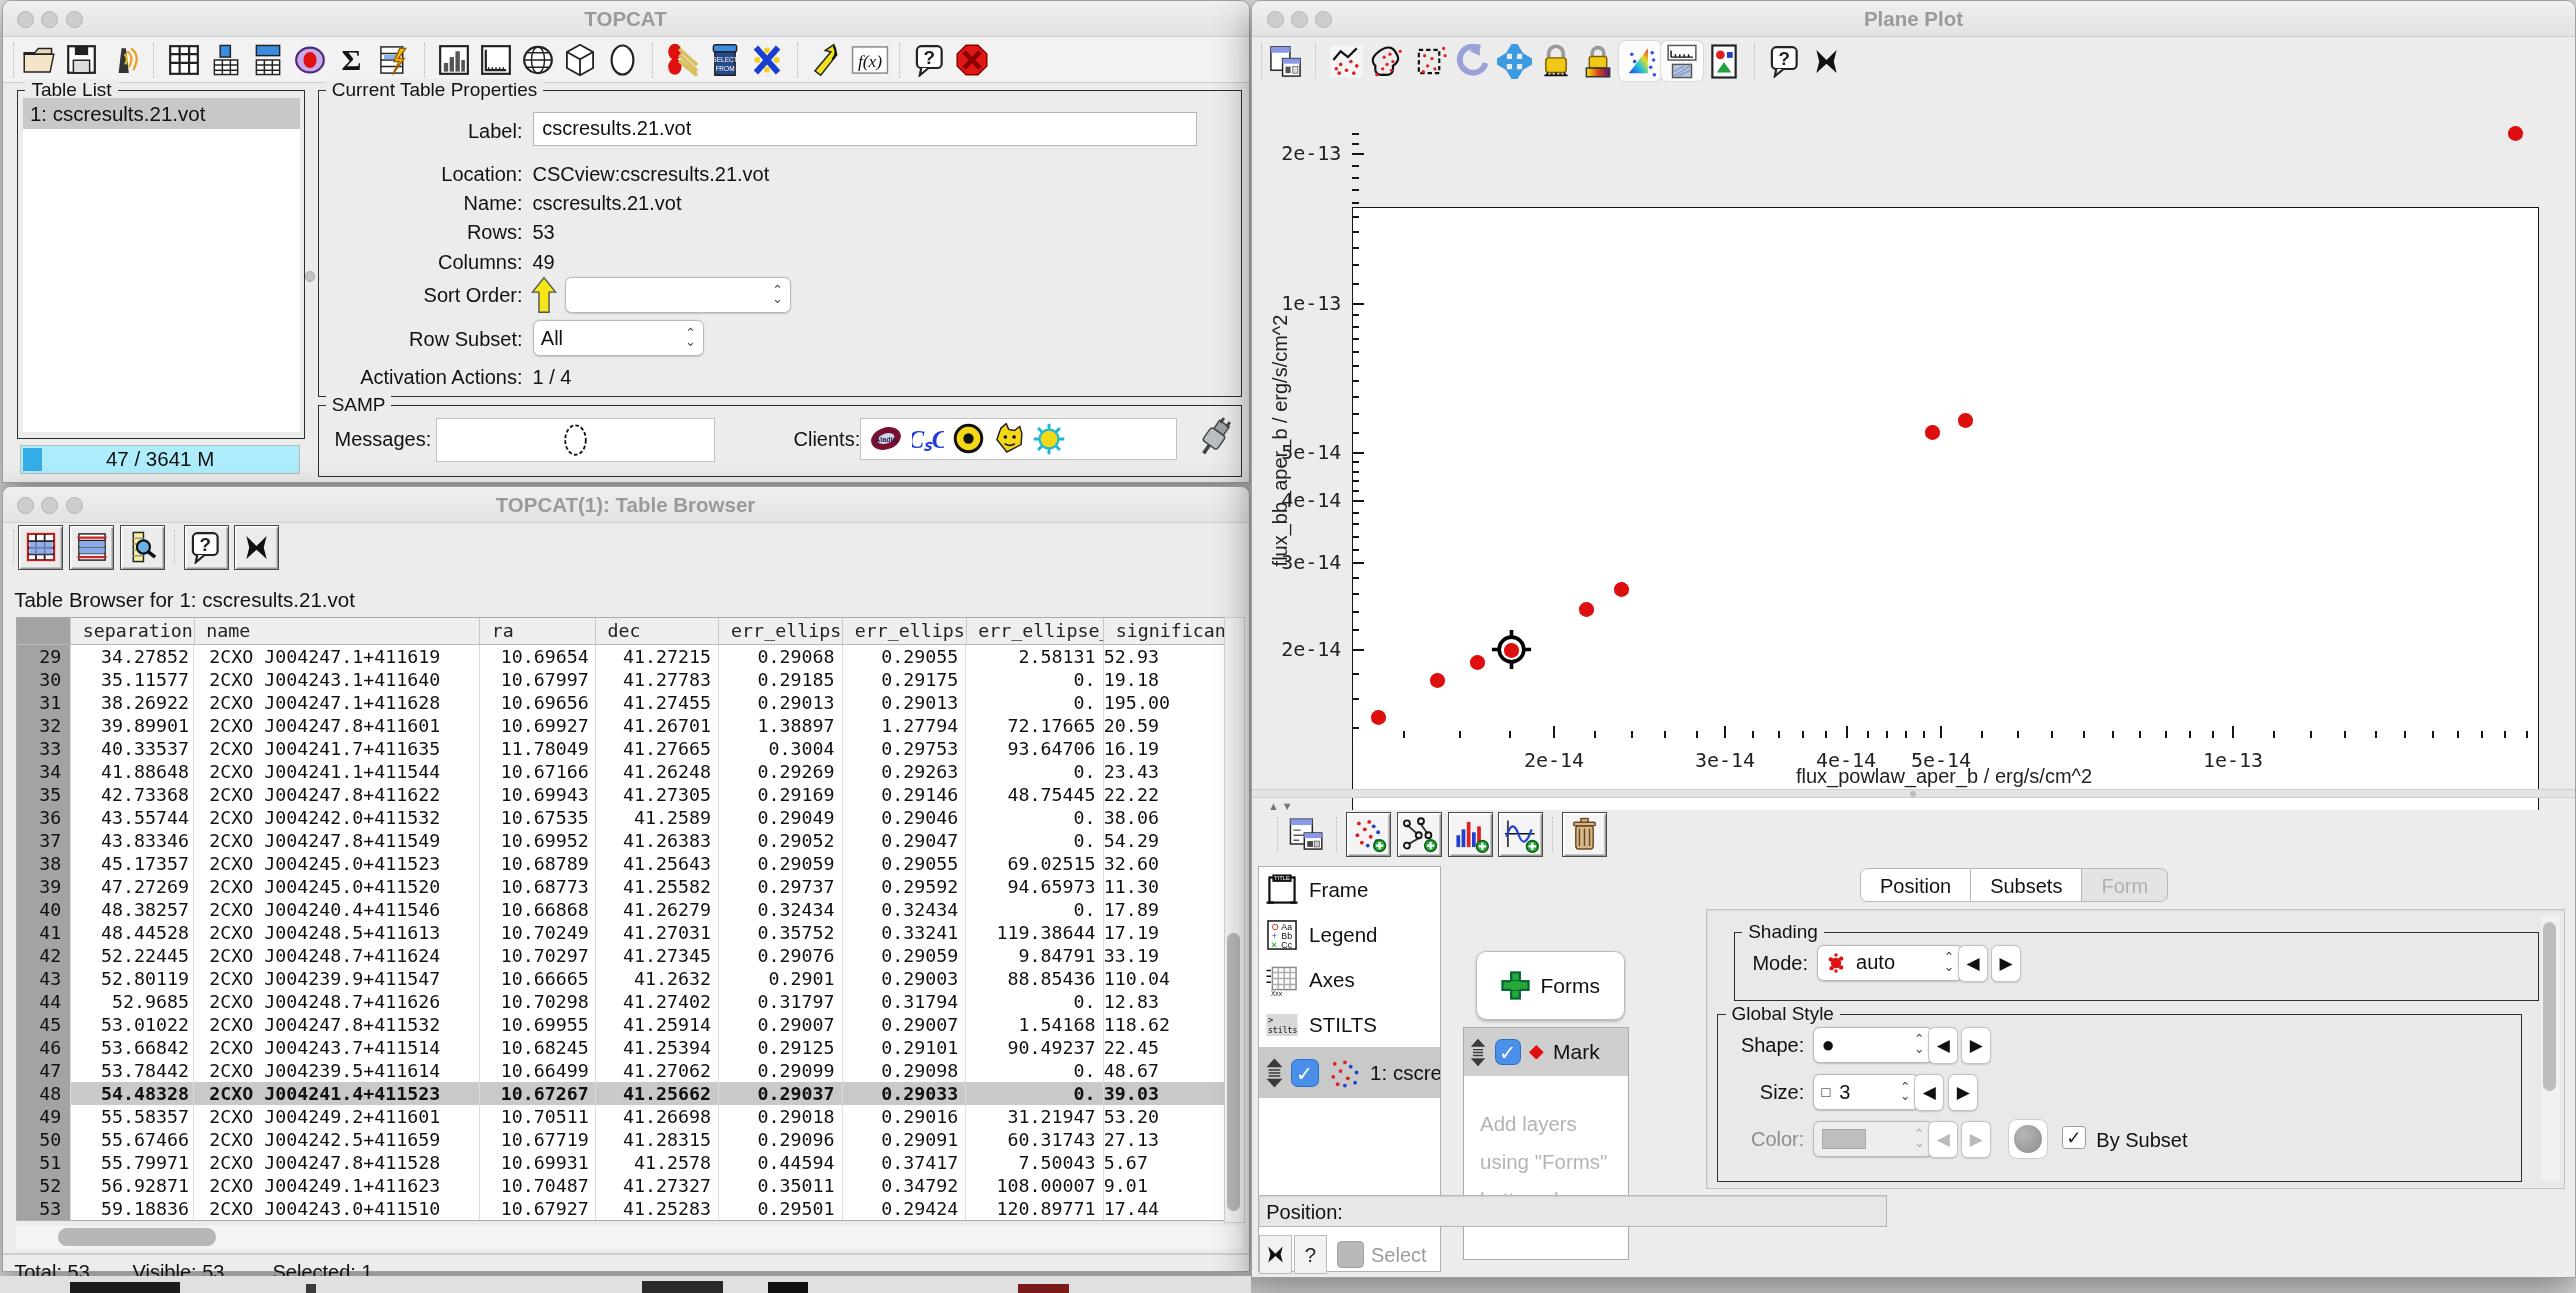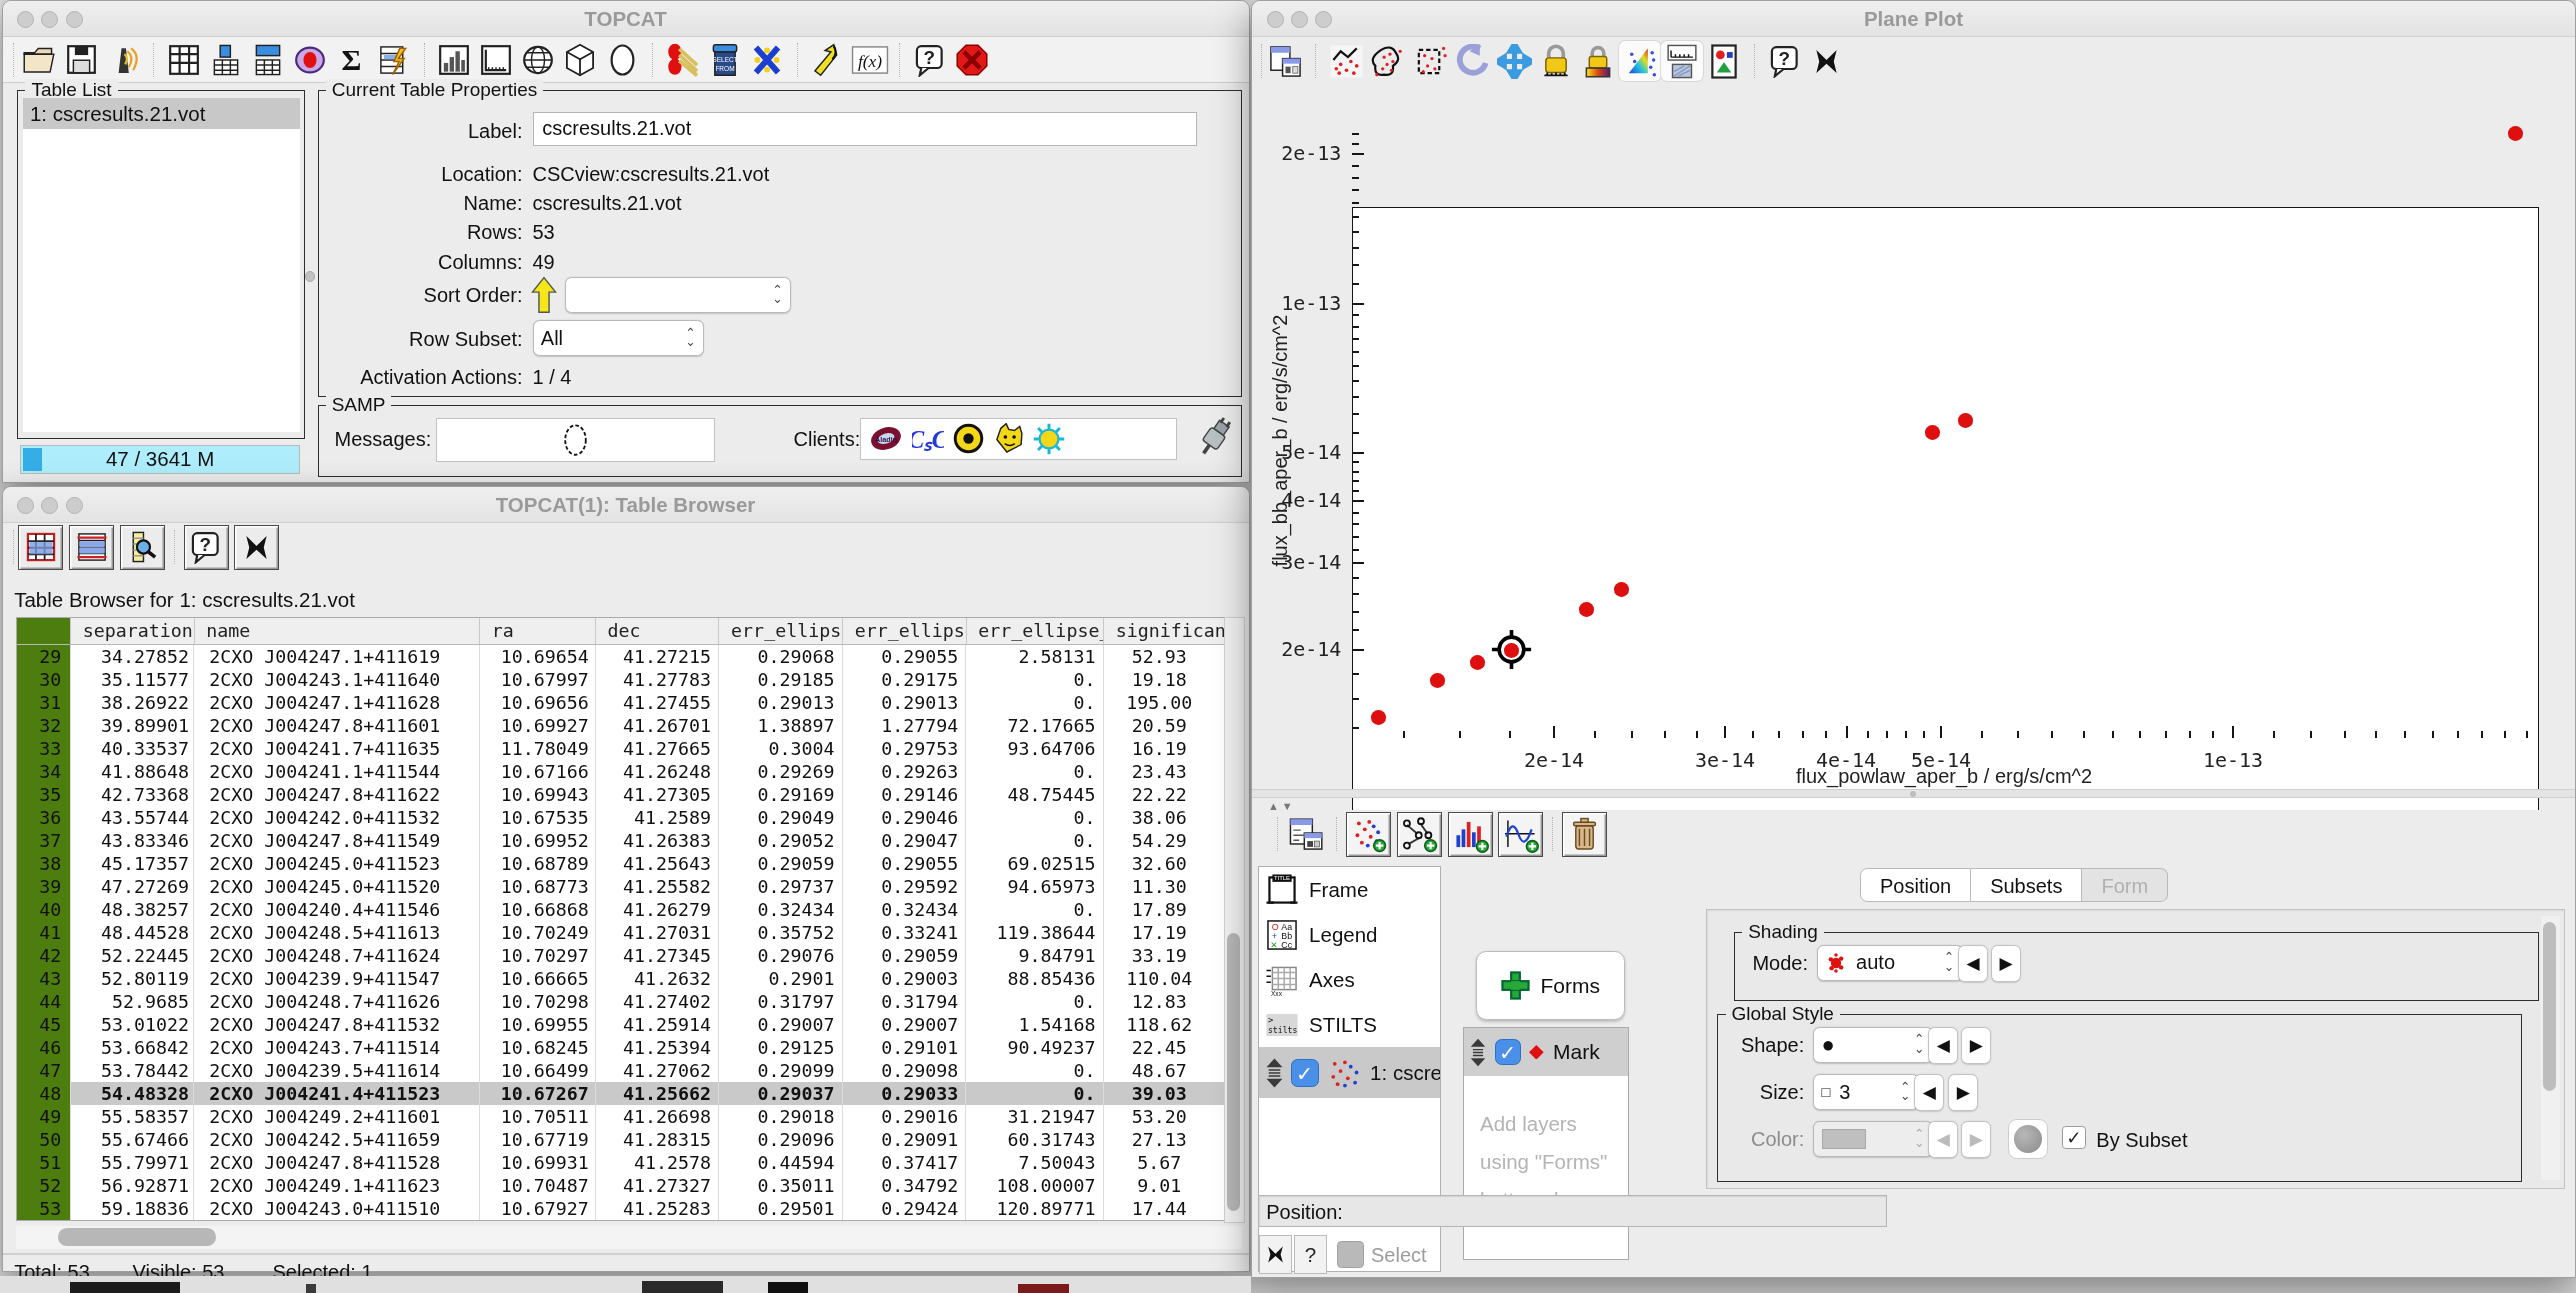--- a/index.html
+++ b/index.html
@@ -25,29 +25,29 @@
   .abtn.dis{color:#bbb;}
   .bbtn{width:45px;height:45px;background:#ececec;border:1.5px solid #4a4a4a;box-shadow:inset 1.5px 1.5px 0 #fff,inset -1.5px -1.5px 0 #9a9a9a;display:flex;align-items:center;justify-content:center;flex:0 0 auto;box-sizing:border-box;}
   .cbx{width:28px;height:28px;background:#4a90e8;border:0.7px solid #2f6fc4;border-radius:6.6px;color:#fff;font-size:20.5px;line-height:28px;text-align:center;flex:0 0 auto;box-sizing:border-box;}
   .wcbx{width:23.4px;height:23.4px;background:#fff;border:0.7px solid #9a9a9a;border-radius:3.7px;color:#222;font-size:18.3px;line-height:22px;text-align:center;box-sizing:border-box;}
   
   #tbl{position:absolute;left:13px;top:130px;width:1226px;height:604px;background:#fff;border:0.7px solid #aaa;box-sizing:border-box;overflow:hidden;font-family:"DejaVu Sans Mono",monospace;}
   .thead{display:flex;height:26px;background:#efefef;border-bottom:0.7px solid #b9b9b9;font-size:18.3px;color:#222;}
   .trow{display:flex;height:23px;font-size:18.3px;color:#111;}
   .td{box-sizing:border-box;border-right:0.7px solid #dcdcdc;line-height:23px;white-space:nowrap;overflow:hidden;}
   .thead .td{line-height:26px;border-right:0.7px solid #c9c9c9;}
-  .c0{width:55px;text-align:right;padding-right:8.8px;background:#4d7c0f;}
+  .c0{width:55px;text-align:right;padding-right:8.8px;background:#a3a3a3;}
   .c1{width:125px;text-align:right;padding-right:4.4px;}
   .c2{width:289px;text-align:left;padding-left:14.7px;}
   .c3{width:117px;text-align:right;padding-right:5.9px;}
   .c4{width:125px;text-align:right;padding-right:7.3px;}
   .c5{width:125px;text-align:right;padding-right:7.3px;}
   .c6{width:125px;text-align:right;padding-right:7.3px;}
   .c7{width:139px;text-align:right;padding-right:7.3px;}
-  .c8{width:138px;text-align:center;padding-right:26px;border-right:none;}
+  .c8{width:138px;text-align:left;padding-right:26px;border-right:none;}
   .thead .c1,.thead .c2,.thead .c3,.thead .c4,.thead .c5,.thead .c6,.thead .c7,.thead .c8{text-align:left;padding-left:11.7px;padding-right:0;}
   .trow.sel .td:not(.c0){background:#c9c9c9;font-weight:bold;}
   .sbar{position:absolute;background:#f2f2f2;border:0.7px solid #cfcfcf;}
   .sthumb{position:absolute;background:#b7b7b7;border-radius:8.8px;}
   
   #plot-frame{position:absolute;left:100px;top:122px;width:1185px;height:614px;background:#fff;border:1.5px solid #161616;box-sizing:content-box;}
   .tick{position:absolute;background:#161616;}
   .ticklbl{position:absolute;font-family:"DejaVu Sans Mono",monospace;font-size:20px;color:#222;white-space:nowrap;}
   .pt{position:absolute;width:14.7px;height:14.7px;border-radius:50%;background:#dd0f0f;}
   .tab{height:34px;line-height:34px;font-size:20px;color:#111;background:#fff;border:0.7px solid #b9b9b9;padding:0 19px;box-sizing:border-box;}

